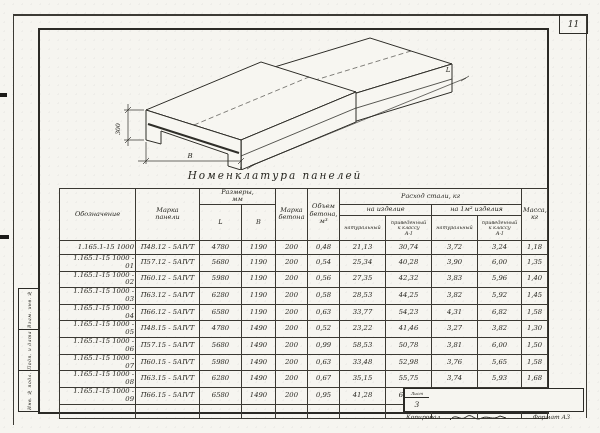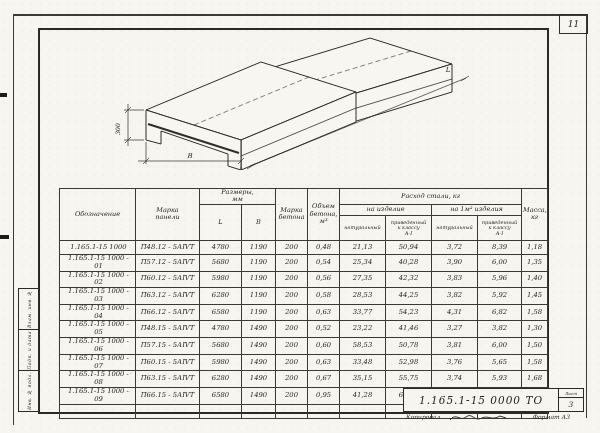--- a/index.html
+++ b/index.html
@@ -29,21 +29,21 @@
     font-size:7px;line-height:1.15;
   }
   table.nom th,table.nom td{
     border:1px solid #3b3933;font-weight:normal;font-style:italic;
     padding:0 1px;text-align:center;vertical-align:middle;
     white-space:pre-line;overflow:hidden;
   }
   table.nom th{font-size:6.5px;font-style:italic;}
   table.nom th.tiny{font-size:5px;line-height:1.1;}
   table.nom td{height:13px;font-size:6.8px;}
-  table.nom td:first-child{text-align:center;padding-left:3px;}
+  table.nom td:first-child{text-align:right;padding-left:3px;}
   table.nom .hr1{height:15px;}
   table.nom .hr2{height:11px;}
   table.nom .hr3{height:25px;}
 
   
   .side-stamp{position:absolute;left:18px;top:288px;width:20px;height:122px;border:1.5px solid #2b2a26;display:flex;flex-direction:column;}
   .side-stamp .cell{flex:1;border-bottom:1px solid #2b2a26;display:flex;align-items:center;justify-content:center;overflow:hidden;}
   .side-stamp .cell:last-child{border-bottom:none;}
   .vtext{writing-mode:vertical-rl;transform:rotate(180deg);font-size:4.6px;white-space:nowrap;letter-spacing:0.5px;}
 
@@ -115,20 +115,21 @@
           <line x1="363" y1="47" x2="371" y2="42"></line>
         </g>
       </g>
       <g fill="#26251f" font-family="DejaVu Serif, serif" font-style="italic" stroke="none">
         <text x="22" y="95" font-size="6" transform="rotate(-90 22 95)" text-anchor="middle">300</text>
         <text x="92" y="124" font-size="7" text-anchor="middle">В</text>
         <text x="350" y="38" font-size="7" text-anchor="middle">L</text>
       </g>
     </svg>
 
+    <div class="caption">Номенклатура панелей</div>
 
     <table class="nom">
       <colgroup>
         <col style="width:76px">
           <col style="width:64px">
           <col style="width:42px">
           <col style="width:34px">
         <col style="width:32px">
           <col style="width:32px">
           <col style="width:46px">
@@ -172,23 +173,23 @@
       </thead>
       <tbody>
           <tr>
             <td>1.165.1-15 1000</td>
             <td>П48.12 - 5АIVТ</td>
             <td>4780</td>
             <td>1190</td>
             <td>200</td>
             <td>0,48</td>
             <td>21,13</td>
-            <td>50,94</td>
+            <td>30,74</td>
             <td>3,72</td>
-            <td>8,39</td>
+            <td>3,24</td>
             <td>1,18</td>
           </tr>
           <tr>
             <td>1.165.1-15 1000 - 01</td>
             <td>П57.12 - 5АIVТ</td>
             <td>5680</td>
             <td>1190</td>
             <td>200</td>
             <td>0,54</td>
             <td>25,34</td>
@@ -248,21 +249,21 @@
             <td>3,27</td>
             <td>3,82</td>
             <td>1,30</td>
           </tr>
           <tr>
             <td>1.165.1-15 1000 - 06</td>
             <td>П57.15 - 5АIVТ</td>
             <td>5680</td>
             <td>1490</td>
             <td>200</td>
-            <td>0,60</td>
+            <td>0,99</td>
             <td>58,53</td>
             <td>50,78</td>
             <td>3,81</td>
             <td>6,00</td>
             <td>1,50</td>
           </tr>
           <tr>
             <td>1.165.1-15 1000 - 07</td>
             <td>П60.15 - 5АIVТ</td>
             <td>5980</td>
@@ -324,21 +325,20 @@
     </div>
     <div class="cell">
       <span class="vtext">Подп. и дата</span>
     </div>
     <div class="cell">
       <span class="vtext">Инв. № подл.</span>
     </div>
   </div>
 
   <div class="title-stamp">
-    <div class="doc">1.165.1-15 0000 ТО</div>
     <div class="sheetbox">
       <div class="s1">Лист</div>
       <div class="s2">3</div>
     </div>
   </div>
 
   <div class="under-stamp" style="left:406px;top:413px;">Копировал</div>
   <svg style="position:absolute;left:448px;top:410px;" width="60" height="14" viewBox="0 0 60 14">
     <path d="M2,10 C8,2 12,12 18,7 C24,2 26,12 34,8 C40,5 44,11 52,6 L58,8" fill="none" stroke="#2f2e29" stroke-width="1"></path>
   </svg>

